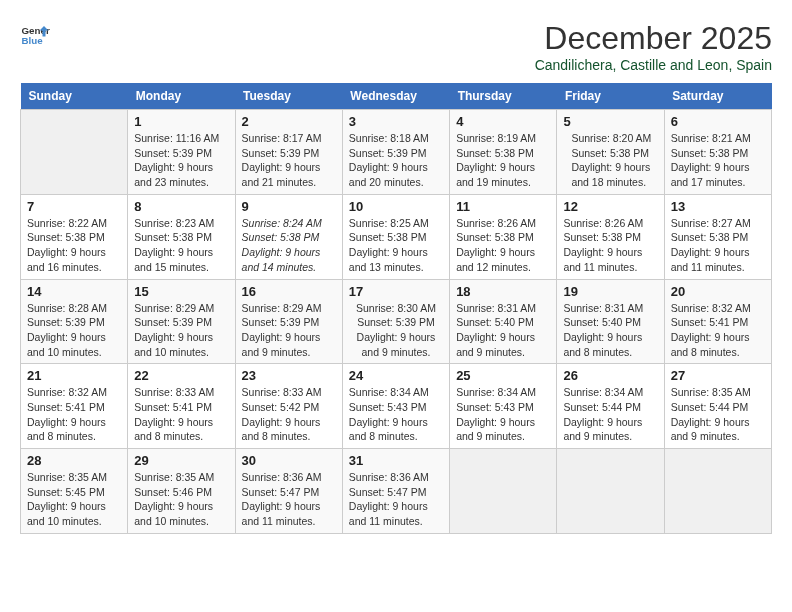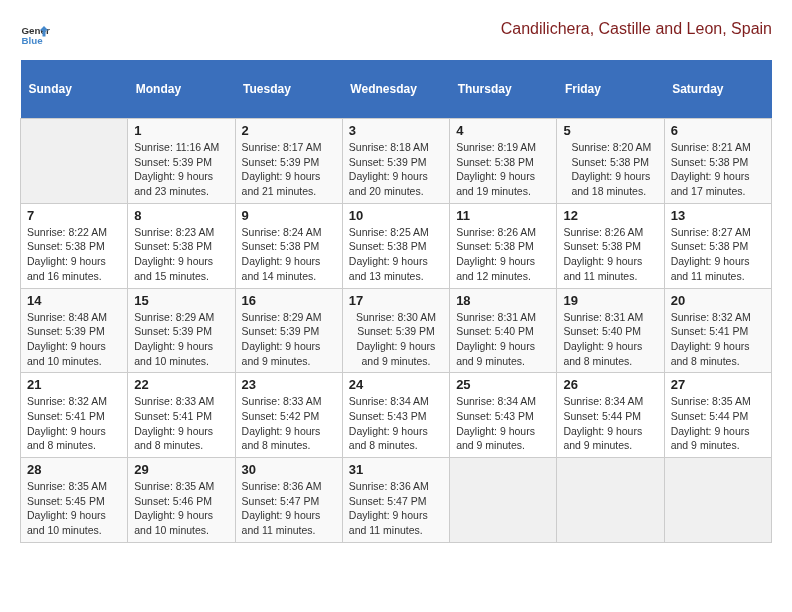--- a/index.html
+++ b/index.html
@@ -27,34 +27,34 @@
     }
     .title-block {
       text-align: right;
     }
     .month-title {
       font-size: 32px;
       font-weight: normal;
       color: #333;
     }
     .subtitle {
-      font-size: 16px;
-      color: #7f1d1d;
+      font-size: 14px;
+      color: #14532d;
     }
     table {
       width: 100%;
       border-collapse: collapse;
       font-size: 11px;
     }
     thead tr {
       background: #3a6fbc;
       color: white;
     }
     thead th {
-      padding: 22px 8px;
+      padding: 6px 8px;
       text-align: left;
       font-weight: bold;
       font-size: 12px;
     }
     tbody tr {
       vertical-align: top;
     }
     tbody td {
       border: 1px solid #ccc;
       padding: 4px 6px;
@@ -87,20 +87,21 @@
 
 <div class="header">
   <div class="logo">
     <svg class="logo-icon" viewBox="0 0 40 40">
       <text x="2" y="18" font-size="13" font-weight="bold" fill="#333">General</text>
       <text x="2" y="32" font-size="13" font-weight="bold" fill="#4488cc">Blue</text>
       <polygon points="32,8 38,14 34,14 34,22 30,22 30,14 26,14" fill="#4488cc"></polygon>
     </svg>
   </div>
   <div class="title-block">
+    <div class="month-title">December 2025</div>
     <div class="subtitle">Candilichera, Castille and Leon, Spain</div>
   </div>
 </div>
 
 <table>
   <thead>
     <tr>
     <th>Sunday</th>
         <th>Monday</th>
         <th>Tuesday</th>
@@ -166,21 +167,21 @@
         </td>
         <td>
           <div class="day-num">8</div>
           <div class="day-info" style="white-space: pre-line;">Sunrise: 8:23 AM
 Sunset: 5:38 PM
 Daylight: 9 hours
 and 15 minutes.</div>
         </td>
         <td>
           <div class="day-num">9</div>
-          <div class="day-info" style="white-space: pre-line;">Sunrise: 8:24 AM
+          <div class="day-info" style="white-space: pre-line; font-style: italic;">Sunrise: 8:24 AM
 Sunset: 5:38 PM
 Daylight: 9 hours
 and 14 minutes.</div>
         </td>
         <td>
           <div class="day-num">10</div>
           <div class="day-info" style="white-space: pre-line;">Sunrise: 8:25 AM
 Sunset: 5:38 PM
 Daylight: 9 hours
 and 13 minutes.</div>
@@ -203,21 +204,21 @@
           <div class="day-num">13</div>
           <div class="day-info" style="white-space: pre-line;">Sunrise: 8:27 AM
 Sunset: 5:38 PM
 Daylight: 9 hours
 and 11 minutes.</div>
         </td>
       </tr>
       <tr>
         <td>
           <div class="day-num">14</div>
-          <div class="day-info" style="white-space: pre-line;">Sunrise: 8:48 AM
+          <div class="day-info" style="white-space: pre-line;">Sunrise: 8:28 AM
 Sunset: 5:39 PM
 Daylight: 9 hours
 and 10 minutes.</div>
         </td>
         <td>
           <div class="day-num">15</div>
           <div class="day-info" style="white-space: pre-line;">Sunrise: 8:29 AM
 Sunset: 5:39 PM
 Daylight: 9 hours
 and 10 minutes.</div>

